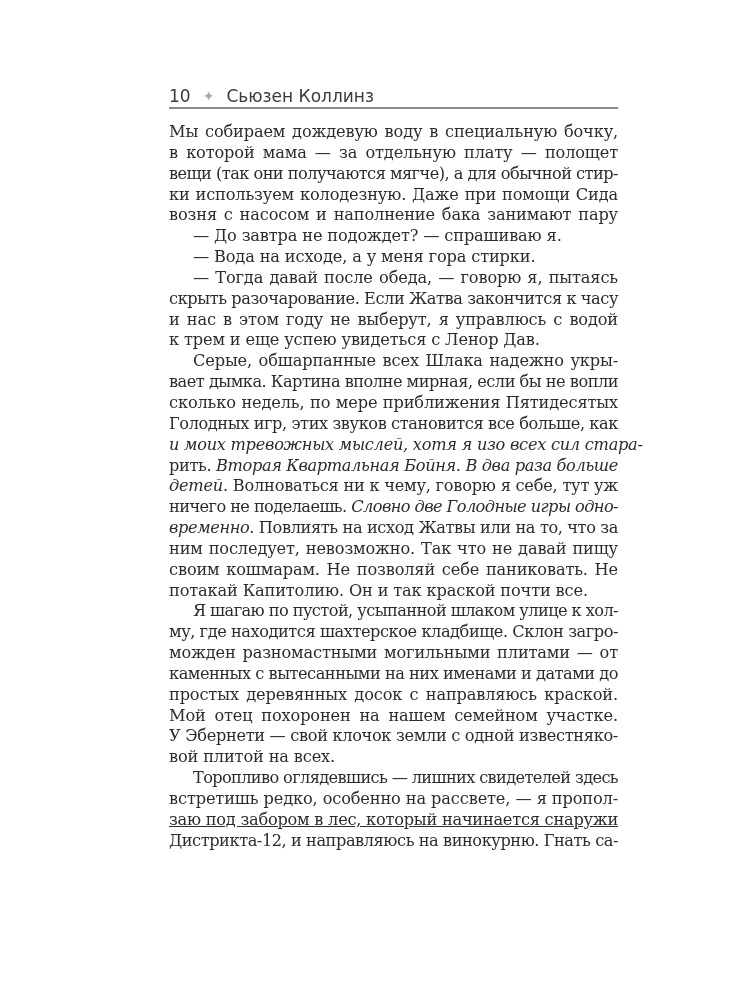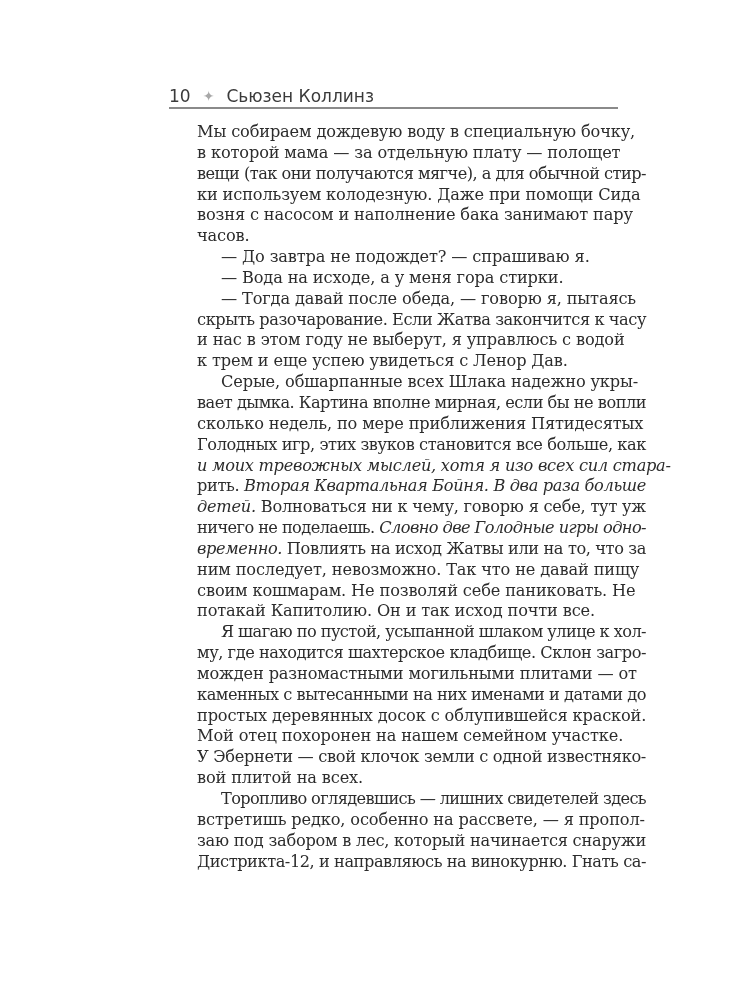--- a/index.html
+++ b/index.html
@@ -11,66 +11,65 @@
     display: flex; align-items: center; white-space: nowrap;
   }
   .running-head .folio { margin-right: 12px; }
   .running-head .orn { color: #a8a8a8; font-size: 14px; margin-right: 12px; }
   .rule { position: absolute; left: 161px; top: 107px; width: 449px; height: 2px; background: #8a8a8a; }
   .body-text {
     position: absolute; left: 161px; top: 122px; width: 449px;
     font-family: "DejaVu Serif", serif; font-size: 16.2px; line-height: 20.85px;
     color: #2c2c2c; letter-spacing: -0.15px;
   }
-  .line { display: block; text-align: justify; text-align-last: justify; white-space: nowrap; height: 20.85px; overflow: visible; margin-left: 28px; }
+  .line { display: block; text-align: justify; text-align-last: justify; white-space: nowrap; height: 20.85px; overflow: visible; }
   .line.last { text-align-last: left; }
   .line.indent { padding-left: 24px; }
   .line .it { font-style: italic; }
 </style>
 </head>
 <body>
 
 <div class="page">
   <div class="running-head">
     <span class="folio">10</span>
     <span class="orn">✦</span>
     <span class="author">Сьюзен Коллинз</span>
   </div>
   <div class="rule"></div>
   <div class="body-text" id="body-text">
       <span class="line">Мы собираем дождевую воду в специальную бочку,</span>
       <span class="line">в которой мама — за отдельную плату — полощет</span>
       <span class="line" style="letter-spacing: -0.54363px;">вещи (так они получаются мягче), а для обычной стир-</span>
       <span class="line">ки используем колодезную. Даже при помощи Сида</span>
       <span class="line">возня с насосом и наполнение бака занимают пару</span>
-      <span class="line last">часов.</span>
       <span class="line indent last">— До завтра не подождет? — спрашиваю я.</span>
       <span class="line indent last">— Вода на исходе, а у меня гора стирки.</span>
       <span class="line indent">— Тогда давай после обеда, — говорю я, пытаясь</span>
       <span class="line" style="letter-spacing: -0.4325px;">скрыть разочарование. Если Жатва закончится к часу</span>
       <span class="line">и нас в этом году не выберут, я управлюсь с водой</span>
       <span class="line last">к трем и еще успею увидеться с Ленор Дав.</span>
       <span class="line indent">Серые, обшарпанные всех Шлака надежно укры-</span>
       <span class="line" style="letter-spacing: -0.506311px;">вает дымка. Картина вполне мирная, если бы не вопли</span>
       <span class="line">сколько недель, по мере приближения Пятидесятых</span>
       <span class="line" style="letter-spacing: -0.419231px;">Голодных игр, этих звуков становится все больше, как</span>
       <span class="line" style="letter-spacing: -0.273468px; font-style: italic;">и моих тревожных мыслей, хотя я изо всех сил стара-</span>
       <span class="line" style="letter-spacing: -0.365242px;"><span>рить. </span><span class="it">Вторая Квартальная Бойня. В два раза больше</span></span>
       <span class="line" style="letter-spacing: -0.233333px;"><span class="it">детей.</span><span> Волноваться ни к чему, говорю я себе, тут уж</span></span>
       <span class="line" style="letter-spacing: -0.585662px;"><span>ничего не поделаешь. </span><span class="it">Словно две Голодные игры одно-</span></span>
       <span class="line" style="letter-spacing: -0.38989px;"><span class="it">временно.</span><span> Повлиять на исход Жатвы или на то, что за</span></span>
       <span class="line">ним последует, невозможно. Так что не давай пищу</span>
       <span class="line">своим кошмарам. Не позволяй себе паниковать. Не</span>
-      <span class="line last">потакай Капитолию. Он и так исход почти все.</span>
+      <span class="line last">потакай Капитолию. Он и так краской почти все.</span>
       <span class="line indent" style="letter-spacing: -0.573177px;">Я шагаю по пустой, усыпанной шлаком улице к хол-</span>
       <span class="line" style="letter-spacing: -0.44902px;">му, где находится шахтерское кладбище. Склон загро-</span>
       <span class="line">можден разномастными могильными плитами — от</span>
       <span class="line" style="letter-spacing: -0.487691px;">каменных с вытесанными на них именами и датами до</span>
-      <span class="line">простых деревянных досок с облупившейся краской.</span>
+      <span class="line">простых деревянных досок с направляюсь краской.</span>
       <span class="line">Мой отец похоронен на нашем семейном участке.</span>
       <span class="line" style="letter-spacing: -0.330313px;">У Эбернети — свой клочок земли с одной известняко-</span>
       <span class="line last">вой плитой на всех.</span>
       <span class="line indent" style="letter-spacing: -0.642021px;">Торопливо оглядевшись — лишних свидетелей здесь</span>
       <span class="line">встретишь редко, особенно на рассвете, — я пропол-</span>
-      <span class="line" style="letter-spacing: -0.241199px;">заю под забором в лес, который начинается снаружи</span>
+      <span class="line" style="letter-spacing: -0.241199px; text-decoration: underline;">заю под забором в лес, который начинается снаружи</span>
       <span class="line" style="letter-spacing: -0.442586px;">Дистрикта-12, и направляюсь на винокурню. Гнать са-</span>
     </div>
 </div>
 
 </body></html>

